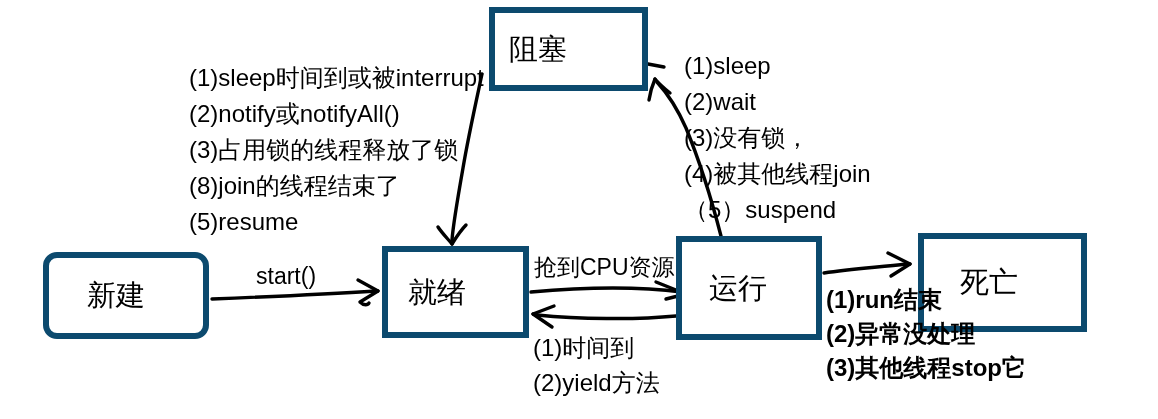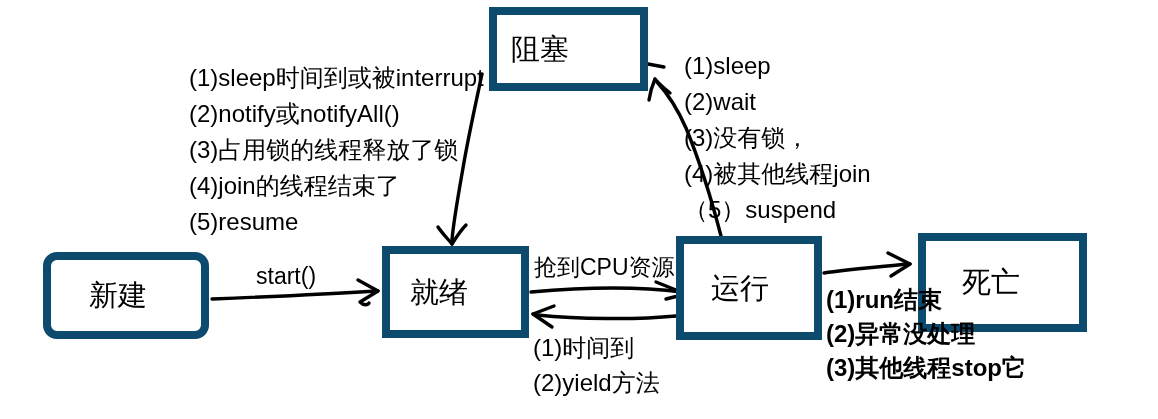--- a/index.html
+++ b/index.html
@@ -26,21 +26,21 @@
   }
   .arrow-layer path, .arrow-layer line {
     fill: none;
     stroke: #000000;
     stroke-width: 3.4;
     stroke-linecap: round;
     stroke-linejoin: round;
   }
   .node {
     position: absolute;
-    border: 8px solid #0c4a6e;
+    border: 6px solid #0c4a6e;
     background: #ffffff;
     box-sizing: border-box;
     display: flex;
     align-items: center;
     z-index: 2;
   }
   .node .node-label {
     font-size: 29px;
     line-height: 1;
     white-space: nowrap;
@@ -110,21 +110,21 @@
 
     <g>
       <path d="M 648 64 L 664 67"></path>
     </g>
   </svg>
 
   <div class="note" style="left:189px; top:60px;">
     <div>(1)sleep时间到或被interrupt</div>
     <div>(2)notify或notifyAll()</div>
     <div>(3)占用锁的线程释放了锁</div>
-    <div>(4)join的线程结束了</div>
+    <div>(8)join的线程结束了</div>
     <div>(5)resume</div>
   </div>
 
   <div class="note" style="left:684px; top:48px;">
     <div>(1)sleep</div>
     <div>(2)wait</div>
     <div>(3)没有锁，</div>
     <div>(4)被其他线程join</div>
     <div>（5）suspend</div>
   </div>

